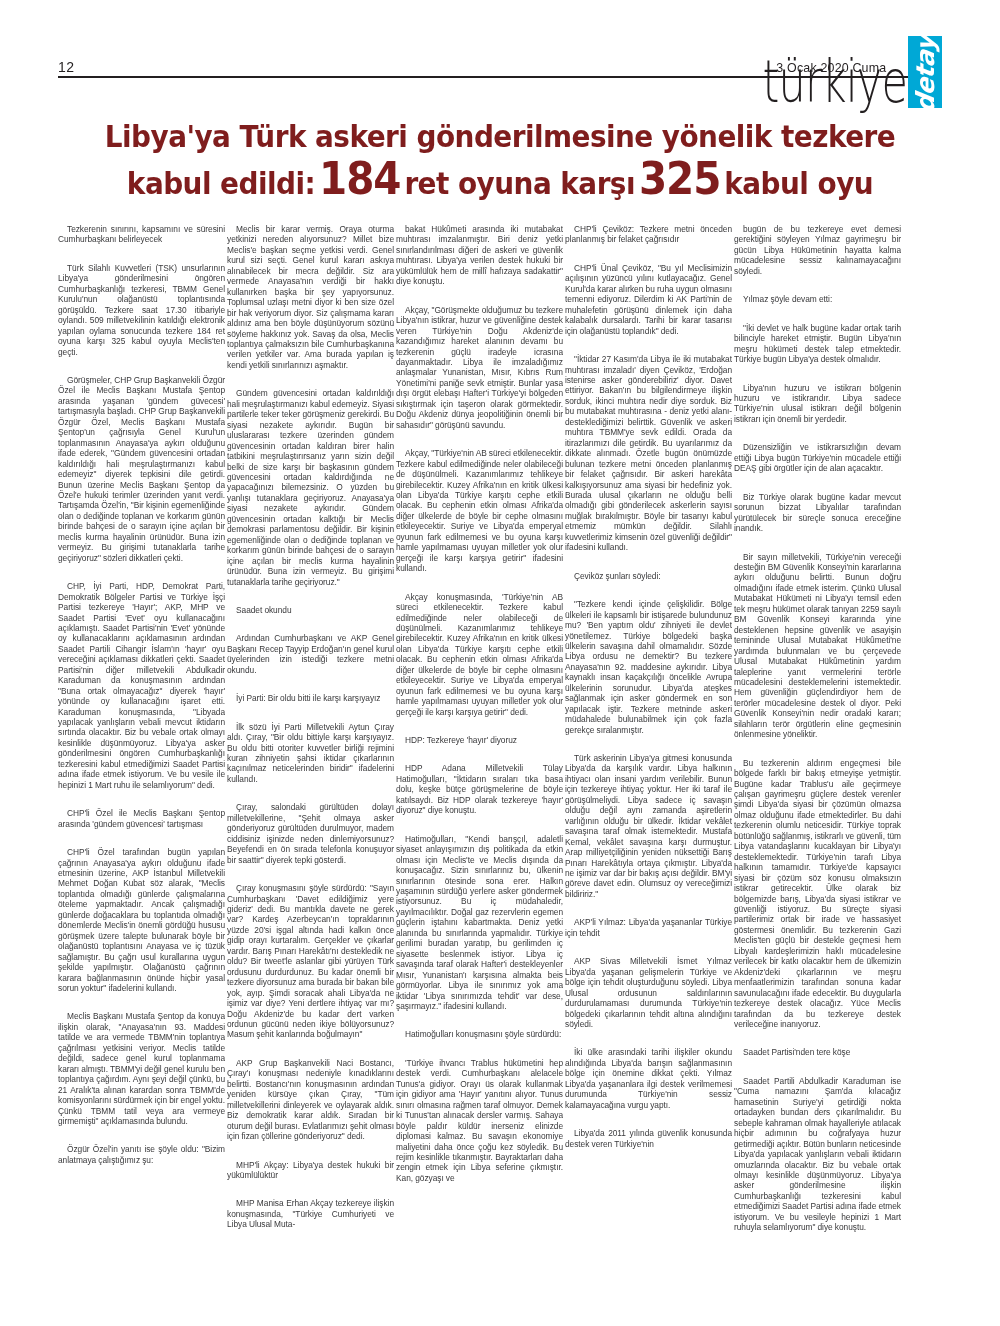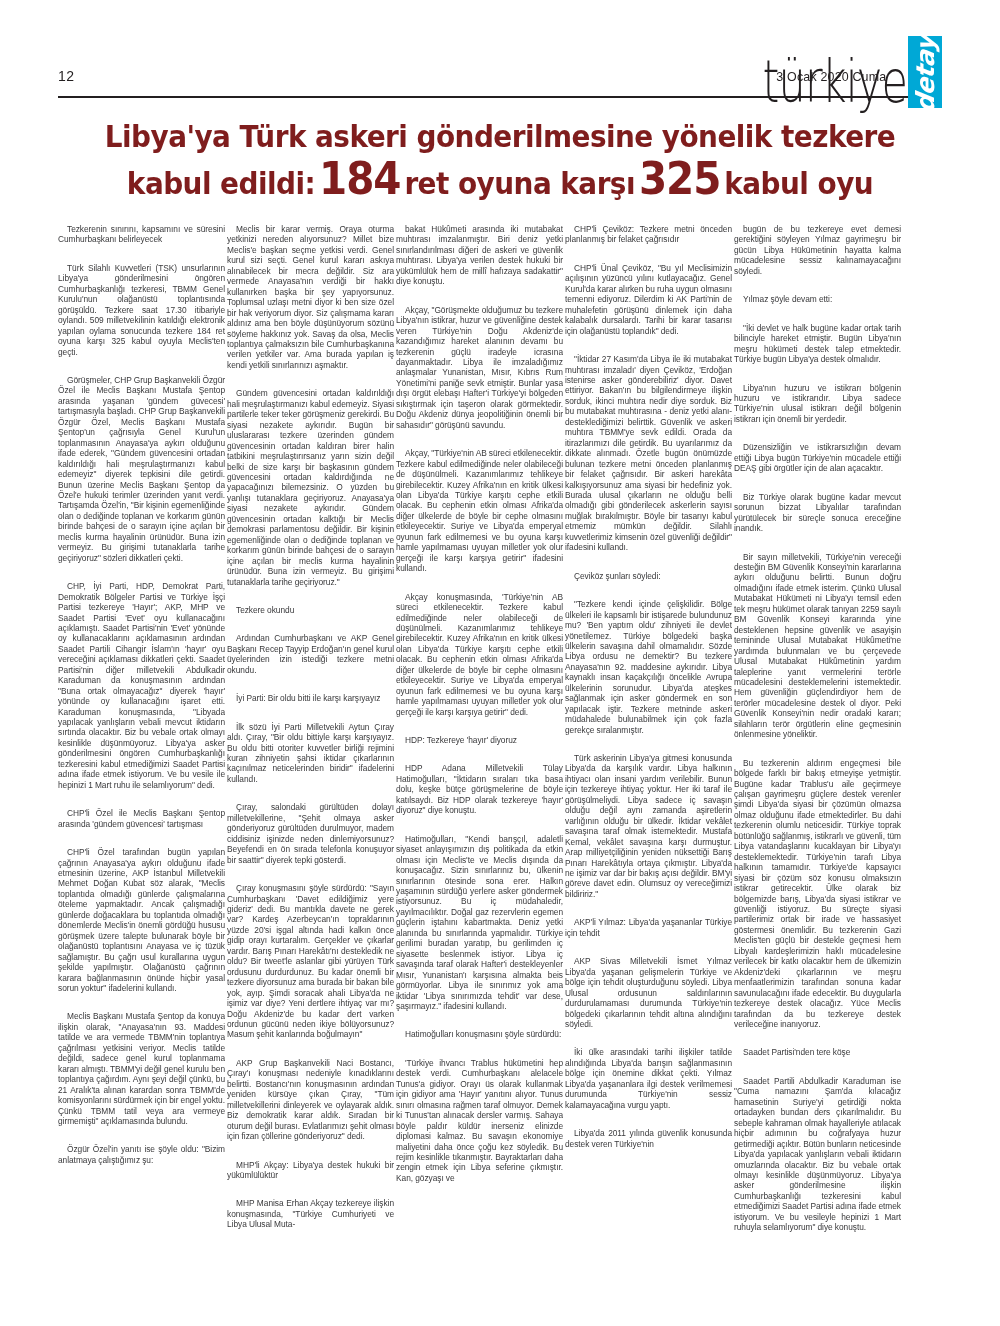--- a/index.html
+++ b/index.html
@@ -29,23 +29,22 @@
     margin: 0 58px 0 58px;
     padding-top: 54px;
     height: 108px;
     box-sizing: border-box;
   }
   .folio-row {
     display: flex;
     align-items: flex-end;
     justify-content: space-between;
     border-bottom: 2.5px solid #231f20;
-    padding-bottom: 13px;
+    padding-bottom: 2px;
     height: 20px;
-    margin-top: 9px;
   }
   .folio-num {
     font-family: "Liberation Sans", sans-serif;
     font-size: 14px;
     letter-spacing: 0.5px;
     color: #231f20;
     line-height: 1;
   }
   .folio-date {
     font-family: "Liberation Sans", sans-serif;
@@ -199,21 +198,21 @@
         <p>Görüşmeler, CHP Grup Başkanvekili Özgür Özel ile Meclis Başkanı Mustafa Şentop arasında yaşanan 'gündem güvecesi' tartışmasıyla başladı. CHP Grup Başkanvekili Özgür Özel, Meclis Başkanı Mustafa Şentop'un çağrısıyla Genel Kurul'un toplanmasının Anayasa'ya aykırı olduğunu ifade ederek, "Gündem güvencesini ortadan kaldırıldığı hali meşrulaştırmanızı kabul edemeyiz" diyerek tepkisini dile getirdi. Bunun üzerine Meclis Başkanı Şentop da Özel'e hukuki terimler üzerinden yanıt verdi. Tartışamda Özel'in, "Bir kişinin egemenliğinde olan o dediğinde toplanan ve korkarım günün birinde bahçesi de o sarayın içine açılan bir meclis kurma hayalinin ürünüdür. Buna izin vermeyiz. Bu girişimi tutanaklarla tarihe geçiriyoruz" sözleri dikkatleri çekti.</p>
         <p>CHP, İyi Parti, HDP, Demokrat Parti, Demokratik Bölgeler Partisi ve Türkiye İşçi Partisi tezkereye 'Hayır'; AKP, MHP ve Saadet Partisi 'Evet' oyu kullanacağını açıklamıştı. Saadet Partisi'nin 'Evet' yönünde oy kullanacaklarını açıklamasının ardından Saadet Partili Cihangir İslam'ın 'hayır' oyu vereceğini açıklaması dikkatleri çekti. Saadet Partisi'nin diğer milletvekili Abdulkadir Karaduman da konuşmasının ardından "Buna ortak olmayacağız" diyerek 'hayır' yönünde oy kullanacağını işaret etti. Karaduman konuşmasında, "Libyada yapılacak yanlışların vebali mevcut iktidarın sırtında olacaktır. Biz bu vebale ortak olmayı kesinlikle düşünmüyoruz. Libya'ya asker gönderilmesini öngören Cumhurbaşkanlığı tezkeresini kabul etmediğimizi Saadet Partisi adına ifade etmek istiyorum. Ve bu vesile ile hepinizi 1 Mart ruhu ile selamlıyorum" dedi.</p>
         <p>CHP'li Özel ile Meclis Başkanı Şentop arasında 'gündem güvencesi' tartışması</p>
         <p>CHP'li Özel tarafından bugün yapılan çağrının Anayasa'ya aykırı olduğunu ifade etmesinin üzerine, AKP İstanbul Milletvekili Mehmet Doğan Kubat söz alarak, "Meclis toplantıda olmadığı günlerde çalışmalarına öteleme yapmaktadır. Ancak çalışmadığı günlerde doğacaklara bu toplantıda olmadığı dönemlerde Meclis'in önemli gördüğü hususu görüşmek üzere talepte bulunarak böyle bir olağanüstü toplantısını Anayasa ve iç tüzük sağlamıştır. Bu çağrı usul kurallarına uygun şekilde yapılmıştır. Olağanüstü çağrının karara bağlanmasının önünde hiçbir yasal sorun yoktur" ifadelerini kullandı.</p>
         <p>Meclis Başkanı Mustafa Şentop da konuya ilişkin olarak, "Anayasa'nın 93. Maddesi tatilde ve ara vermede TBMM'nin toplantıya çağrılması yetkisini veriyor. Meclis tatilde değildi, sadece genel kurul toplanmama kararı almıştı. TBMM'yi değil genel kurulu ben toplantıya çağırdım. Aynı şeyi değil çünkü, bu 21 Aralık'ta alınan karardan sonra TBMM'de komisyonlarını sürdürmek için bir engel yoktu. Çünkü TBMM tatil veya ara vermeye girmemişti" açıklamasında bulundu.</p>
         <p>Özgür Özel'in yanıtı ise şöyle oldu: "Bizim anlatmaya çalıştığımız şu:</p>
       </div>
     <div class="col">
         <p>Meclis bir karar vermiş. Oraya oturma yetkinizi nereden alıyorsunuz? Millet bize Meclis'e başkan seçme yetkisi verdi. Genel kurul sizi seçti. Genel kurul kararı askıya alınabilecek bir mecra değildir. Siz ara vermede Anayasa'nın verdiği bir hakkı kullanırken başka bir şey yapıyorsunuz. Toplumsal uzlaşı metni diyor ki ben size özel bir hak veriyorum diyor. Siz çalışmama kararı aldınız ama ben böyle düşünüyorum sözünü söyleme hakkınız yok. Savaş da olsa, Meclis toplantıya çalmaksızın bile Cumhurbaşkanına verilen yetkiler var. Ama burada yapılan iş kendi yetkili sınırlarınızı aşmaktır.</p>
         <p>Gündem güvencesini ortadan kaldırıldığı hali meşrulaştırmanızı kabul edemeyiz. Siyasi partilerle teker teker görüşmeniz gerekirdi. Bu siyasi nezakete aykırıdır. Bugün bir uluslararası tezkere üzerinden gündem güvencesinin ortadan kaldıran birer halin tatbikini meşrulaştırırsanız yarın sizin değil belki de size karşı bir başkasının gündem güvencesini ortadan kaldırdığında ne yapacağınızı bilemezsiniz. O yüzden bu yanlışı tutanaklara geçiriyoruz. Anayasa'ya siyasi nezakete aykırıdır. Gündem güvencesinin ortadan kalktığı bir Meclis demokrasi parlamentosu değildir. Bir kişinin egemenliğinde olan o dediğinde toplanan ve korkarım günün birinde bahçesi de o sarayın içine açılan bir meclis kurma hayalinin ürünüdür. Buna izin vermeyiz. Bu girişimi tutanaklarla tarihe geçiriyoruz."</p>
-        <p>Tezkere okundu</p>
+        <p>Saadet okundu</p>
         <p>Ardından Cumhurbaşkanı ve AKP Genel Başkanı Recep Tayyip Erdoğan'ın genel kurul üyelerinden izin istediği tezkere metni okundu.</p>
         <p>İyi Parti: Bir oldu bitti ile karşı karşıyayız</p>
         <p>İlk sözü İyi Parti Milletvekili Aytun Çıray aldı. Çıray, "Bir oldu bittiyle karşı karşıyayız. Bu oldu bitti otoriter kuvvetler birliği rejimini kuran zihniyetin şahsi iktidar çıkarlarının kaçınılmaz neticelerinden biridir" ifadelerini kullandı.</p>
         <p>Çıray, salondaki gürültüden dolayı milletvekillerine, "Şehit olmaya asker gönderiyoruz gürültüden durulmuyor, madem ciddisiniz işinizde neden dinlemiyorsunuz? Beyefendi en ön sırada telefonla konuşuyor bir saattir" diyerek tepki gösterdi.</p>
         <p>Çıray konuşmasını şöyle sürdürdü: "Sayın Cumhurbaşkanı 'Davet edildiğimiz yere gideriz' dedi. Bu mantıkla davete ne gerek var? Kardeş Azerbeycan'ın topraklarının yüzde 20'si işgal altında hadi kalkın önce gidip orayı kurtaralım. Gerçekler ve çıkarlar vardır. Barış Pınarı Harekâtı'nı destekledik ne oldu? Bir tweet'le aslanlar gibi yürüyen Türk ordusunu durdurdunuz. Bu kadar önemli bir tezkere diyorsunuz ama burada bir bakan bile yok, ayıp. Şimdi soracak ahali Libya'da ne işimiz var diye? Yeni dertlere ihtiyaç var mı? Doğu Akdeniz'de bu kadar dert varken ordunun gücünü neden ikiye bölüyorsunuz? Masum şehit kanlarında boğulmayın"</p>
         <p>AKP Grup Başkanvekili Naci Bostancı, Çıray'ı konuşması nedeniyle kınadıklarını belirtti. Bostancı'nın konuşmasının ardından yeniden kürsüye çıkan Çıray, "Tüm milletvekillerini dinleyerek ve oylayarak aldık. Biz demokratik karar aldık. Sıradan bir oturum değil burası. Evlatlarımızı şehit olması için fizan çöllerine gönderiyoruz" dedi.</p>
         <p>MHP'li Akçay: Libya'ya destek hukuki bir yükümlülüktür</p>
         <p>MHP Manisa Erhan Akçay tezkereye ilişkin konuşmasında, "Türkiye Cumhuriyeti ve Libya Ulusal Muta-</p>
       </div>
     <div class="col">
@@ -229,21 +228,21 @@
       </div>
     <div class="col">
         <p>CHP'li Çeviköz: Tezkere metni önceden planlanmış bir felaket çağrısıdır</p>
         <p>CHP'li Ünal Çeviköz, "Bu yıl Meclisimizin açılışının yüzüncü yılını kutlayacağız. Genel Kurul'da karar alırken bu ruha uygun olmasını temenni ediyoruz. Dilerdim ki AK Parti'nin de muhalefetin görüşünü dinlemek için daha kalabalık dursalardı. Tarihi bir karar tasarısı için olağanüstü toplandık" dedi.</p>
         <p>"İktidar 27 Kasım'da Libya ile iki mutabakat muhtırası imzaladı' diyen Çeviköz, 'Erdoğan istenirse asker gönderebiliriz' diyor. Davet ettiriyor. Bakan'ın bu bilgilendirmeye ilişkin sorduk, ikinci muhtıra nedir diye sorduk. Biz bu mutabakat muhtırasına - deniz yetki alanı- desteklediğimizi belirttik. Güvenlik ve askeri muhtıra TBMM'ye sevk edildi. Orada da itirazlarımızı dile getirdik. Bu uyarılarımız da dikkate alınmadı. Özetle bugün önümüzde bulunan tezkere metni önceden planlanmış bir felaket çağrısıdır. Bir askeri harekâta kalkışıyorsunuz ama siyasi bir hedefiniz yok. Burada ulusal çıkarların ne olduğu belli olmadığı gibi gönderilecek askerlerin sayısı muğlak bırakılmıştır. Böyle bir tasarıyı kabul etmemiz mümkün değildir. Silahlı kuvvetlerimiz kimsenin özel güvenliği değildir" ifadesini kullandı.</p>
         <p>Çeviköz şunları söyledi:</p>
         <p>"Tezkere kendi içinde çelişkilidir. Bölge ülkeleri ile kapsamlı bir istişarede bulundunuz mu? 'Ben yaptım oldu' zihniyeti ile devlet yönetilemez. Türkiye bölgedeki başka ülkelerin savaşına dahil olmamalıdır. Sözde Libya ordusu ne demektir? Bu tezkere Anayasa'nın 92. maddesine aykırıdır. Libya kaynaklı insan kaçakçılığı öncelikle Avrupa ülkelerinin sorunudur. Libya'da ateşkes sağlanmak için asker göndermek en son yapılacak iştir. Tezkere metninde askeri müdahalede bulunabilmek için çok fazla gerekçe sıralanmıştır.</p>
         <p>Türk askerinin Libya'ya gitmesi konusunda Libya'da da karşılık vardır. Libya halkının ihtiyacı olan insani yardım verilebilir. Bunun için tezkereye ihtiyaç yoktur. Her iki taraf ile görüşülmeliydi. Libya sadece iç savaşın olduğu değil aynı zamanda aşiretlerin varlığının olduğu bir ülkedir. İktidar vekâlet savaşına taraf olmak istemektedir. Mustafa Kemal, vekâlet savaşına karşı durmuştur. Arap milliyetçiliğinin yeniden nüksettiği Barış Pınarı Harekâtıyla ortaya çıkmıştır. Libya'da ne işimiz var dar bir bakış açısı değildir. BM'yi göreve davet edin. Olumsuz oy vereceğimizi bildiririz."</p>
         <p>AKP'li Yılmaz: Libya'da yaşananlar Türkiye için tehdit</p>
         <p>AKP Sivas Milletvekili İsmet Yılmaz Libya'da yaşanan gelişmelerin Türkiye ve bölge için tehdit oluşturduğunu söyledi. Libya Ulusal ordusunun saldırılarının durdurulamaması durumunda Türkiye'nin bölgedeki çıkarlarının tehdit altına alındığını söyledi.</p>
-        <p>İki ülke arasındaki tarihi ilişkiler tatilde alındığında Libya'da barışın sağlanmasının bölge için önemine dikkat çekti. Yılmaz Libya'da yaşananlara ilgi destek verilmemesi durumunda Türkiye'nin sessiz kalamayacağına vurgu yaptı.</p>
+        <p>İki ülke arasındaki tarihi ilişkiler okundu alındığında Libya'da barışın sağlanmasının bölge için önemine dikkat çekti. Yılmaz Libya'da yaşananlara ilgi destek verilmemesi durumunda Türkiye'nin sessiz kalamayacağına vurgu yaptı.</p>
         <p>Libya'da 2011 yılında güvenlik konusunda destek veren Türkiye'nin</p>
       </div>
     <div class="col">
         <p>bugün de bu tezkereye evet demesi gerektiğini söyleyen Yılmaz gayrimeşru bir gücün Libya Hükümetinin hayatta kalma mücadelesine sessiz kalınamayacağını söyledi.</p>
         <p>Yılmaz şöyle devam etti:</p>
         <p>"İki devlet ve halk bugüne kadar ortak tarih bilinciyle hareket etmiştir. Bugün Libya'nın meşru hükümeti destek talep etmektedir. Türkiye bugün Libya'ya destek olmalıdır.</p>
         <p>Libya'nın huzuru ve istikrarı bölgenin huzuru ve istikrarıdır. Libya sadece Türkiye'nin ulusal istikrarı değil bölgenin istikrarı için önemli bir yerdedir.</p>
         <p>Düzensizliğin ve istikrarsızlığın devam ettiği Libya bugün Türkiye'nin mücadele ettiği DEAŞ gibi örgütler için de alan açacaktır.</p>
         <p>Biz Türkiye olarak bugüne kadar mevcut sorunun bizzat Libyalılar tarafından yürütülecek bir süreçle sonuca ereceğine inandık.</p>
         <p>Bir sayın milletvekili, Türkiye'nin vereceği desteğin BM Güvenlik Konseyi'nin kararlarına aykırı olduğunu belirtti. Bunun doğru olmadığını ifade etmek isterim. Çünkü Ulusal Mutabakat Hükümeti ni Libya'yı temsil eden tek meşru hükümet olarak tanıyan 2259 sayılı BM Güvenlik Konseyi kararında yine desteklenen hepsine güvenlik ve asayişin temininde Ulusal Mutabakat Hükûmeti'ne yardımda bulunmaları ve bu çerçevede Ulusal Mutabakat Hükûmetinin yardım taleplerine yanıt vermelerini terörle mücadelesini desteklemelerini istemektedir. Hem güvenliğin güçlendirdiyor hem de terörler mücadelesine destek ol diyor. Peki Güvenlik Konseyi'nin nedir oradaki kararı; silahların terör örgütlerin eline geçmesinin önlenmesine yöneliktir.</p>

